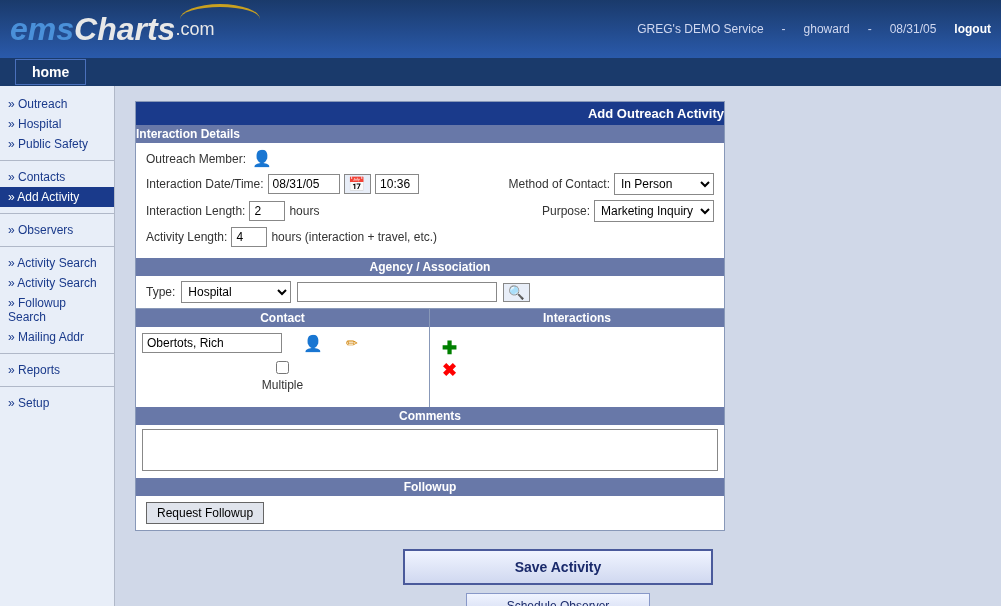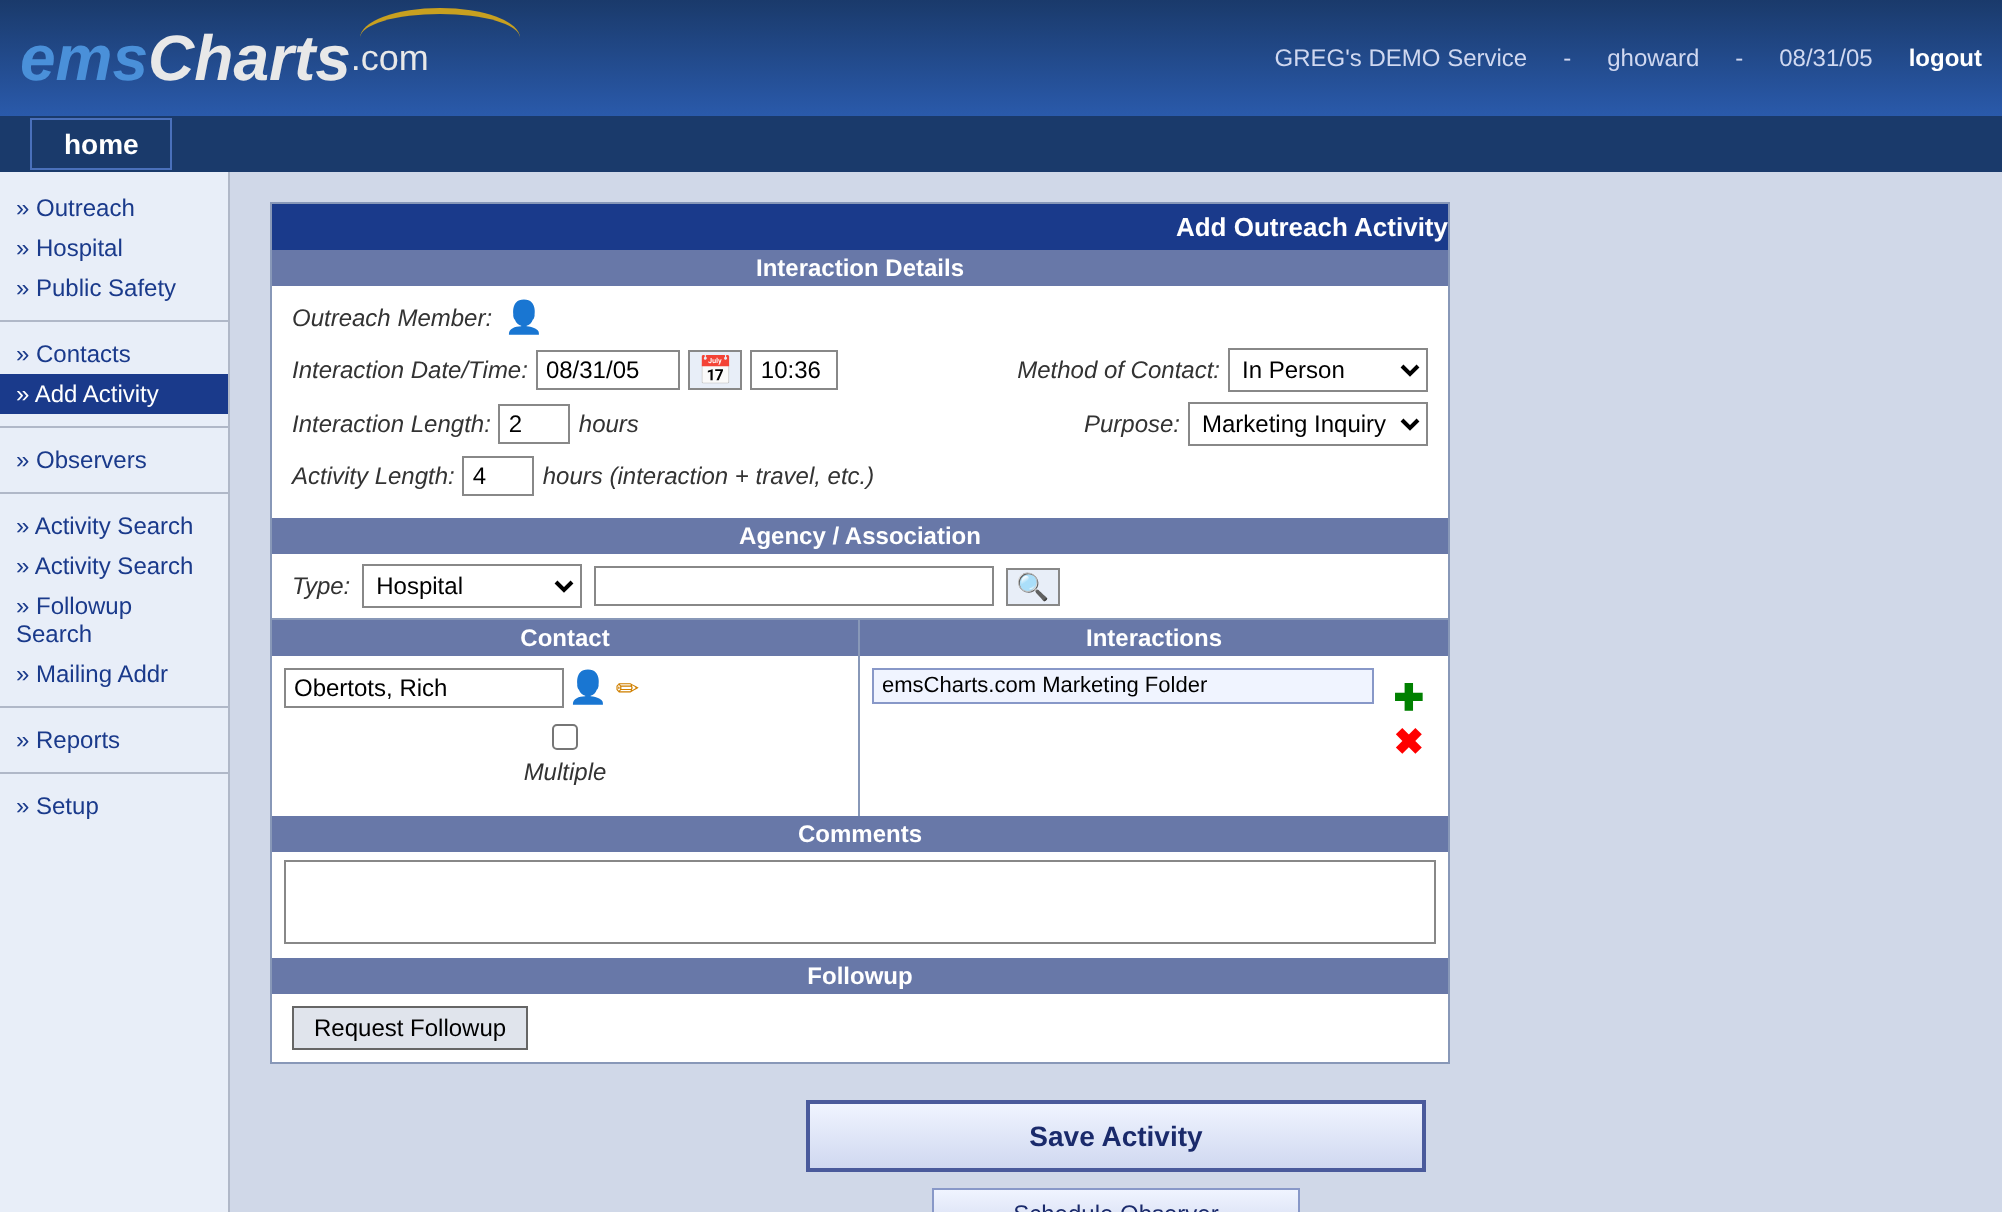--- a/index.html
+++ b/index.html
@@ -107,45 +107,44 @@
       background: #1a3a8b;
       color: white;
       text-align: right;
       font-weight: bold;
       font-size: 13px;
       padding: 4px 0;
     }
     .panel-subtitle {
       background: #6878a8;
       color: white;
-      text-align: center;
+      text-align: left;
       font-size: 12px;
       padding: 2px 0;
       font-weight: bold;
     }
     .section-header {
       background: #6878a8;
       color: white;
       text-align: center;
       font-size: 12px;
       padding: 2px 0;
       font-weight: bold;
     }
     .form-row {
       display: flex;
       align-items: center;
       margin-bottom: 5px;
-      gap: 0;
+      gap: 19px;
     }
     .form-label {
       color: #333;
       font-size: 12px;
       text-align: right;
       white-space: nowrap;
-      font-style: italic;
     }
     .form-input {
       border: 1px solid #888;
       padding: 2px 4px;
       font-size: 12px;
       background: white;
     }
     .form-select {
       border: 1px solid #888;
       padding: 2px 2px;
@@ -434,23 +433,20 @@
             </div>
             <div class="checkbox-row">
               <input type="checkbox" style="">
               <span class="form-label">Multiple</span>
             </div>
           </div>
         </div>
         <div class="col-right">
           <div class="col-header">Interactions</div>
           <div class="col-body" style="display:flex; gap:4px;">
-            <div style="flex:1;">
-              <div class="interaction-item">emsCharts.com Marketing Folder</div>
-            </div>
             <div class="interaction-icons">
               <button class="icon-btn add-icon" title="Add Interaction">✚</button>
               <button class="icon-btn remove-icon" title="Remove Interaction">✖</button>
             </div>
           </div>
         </div>
       </div>
 
       <div class="section-header">Comments</div>
       <div class="comments-section">

